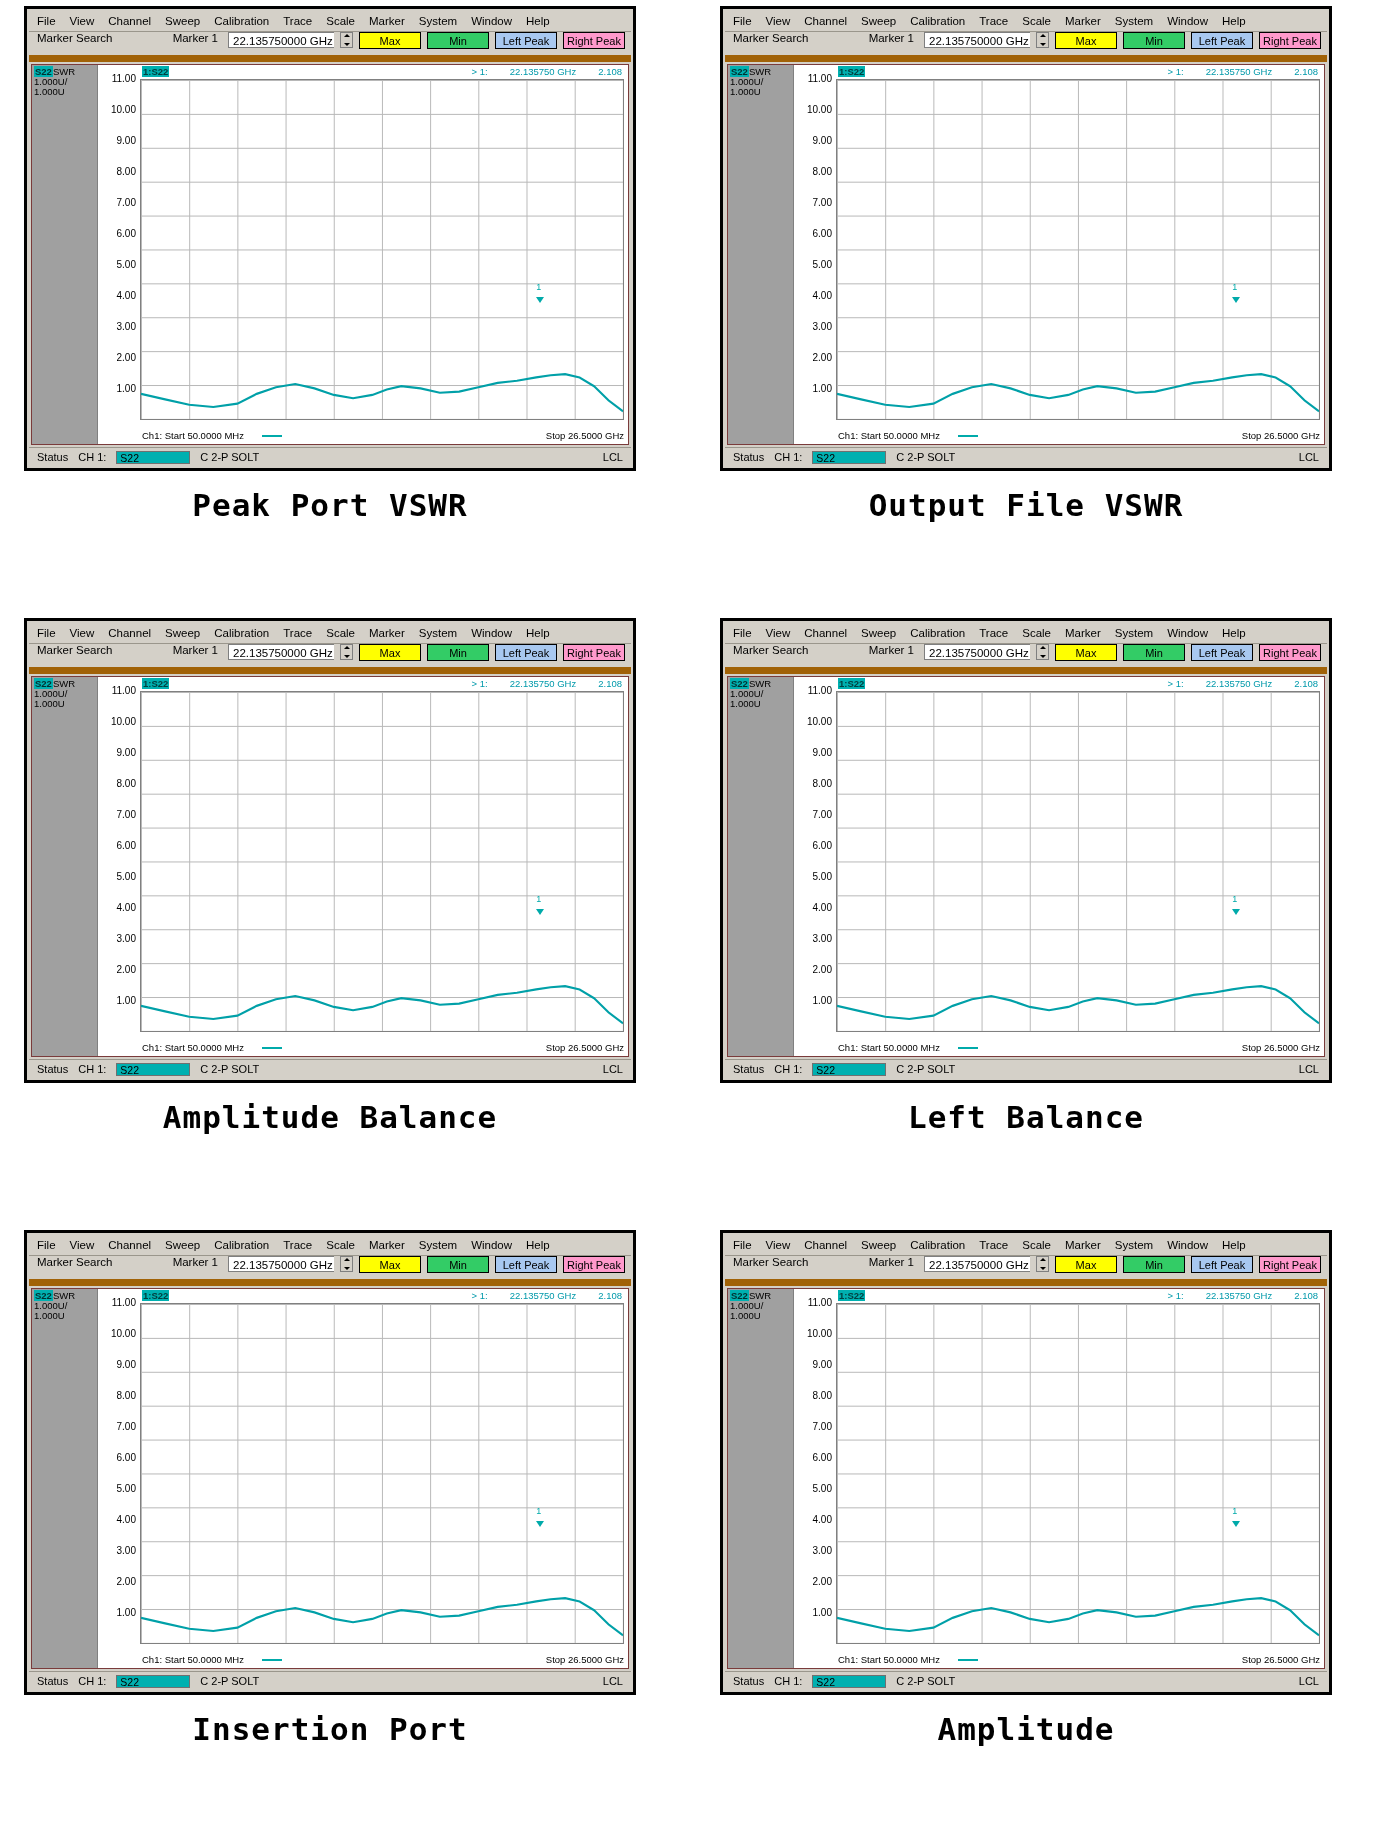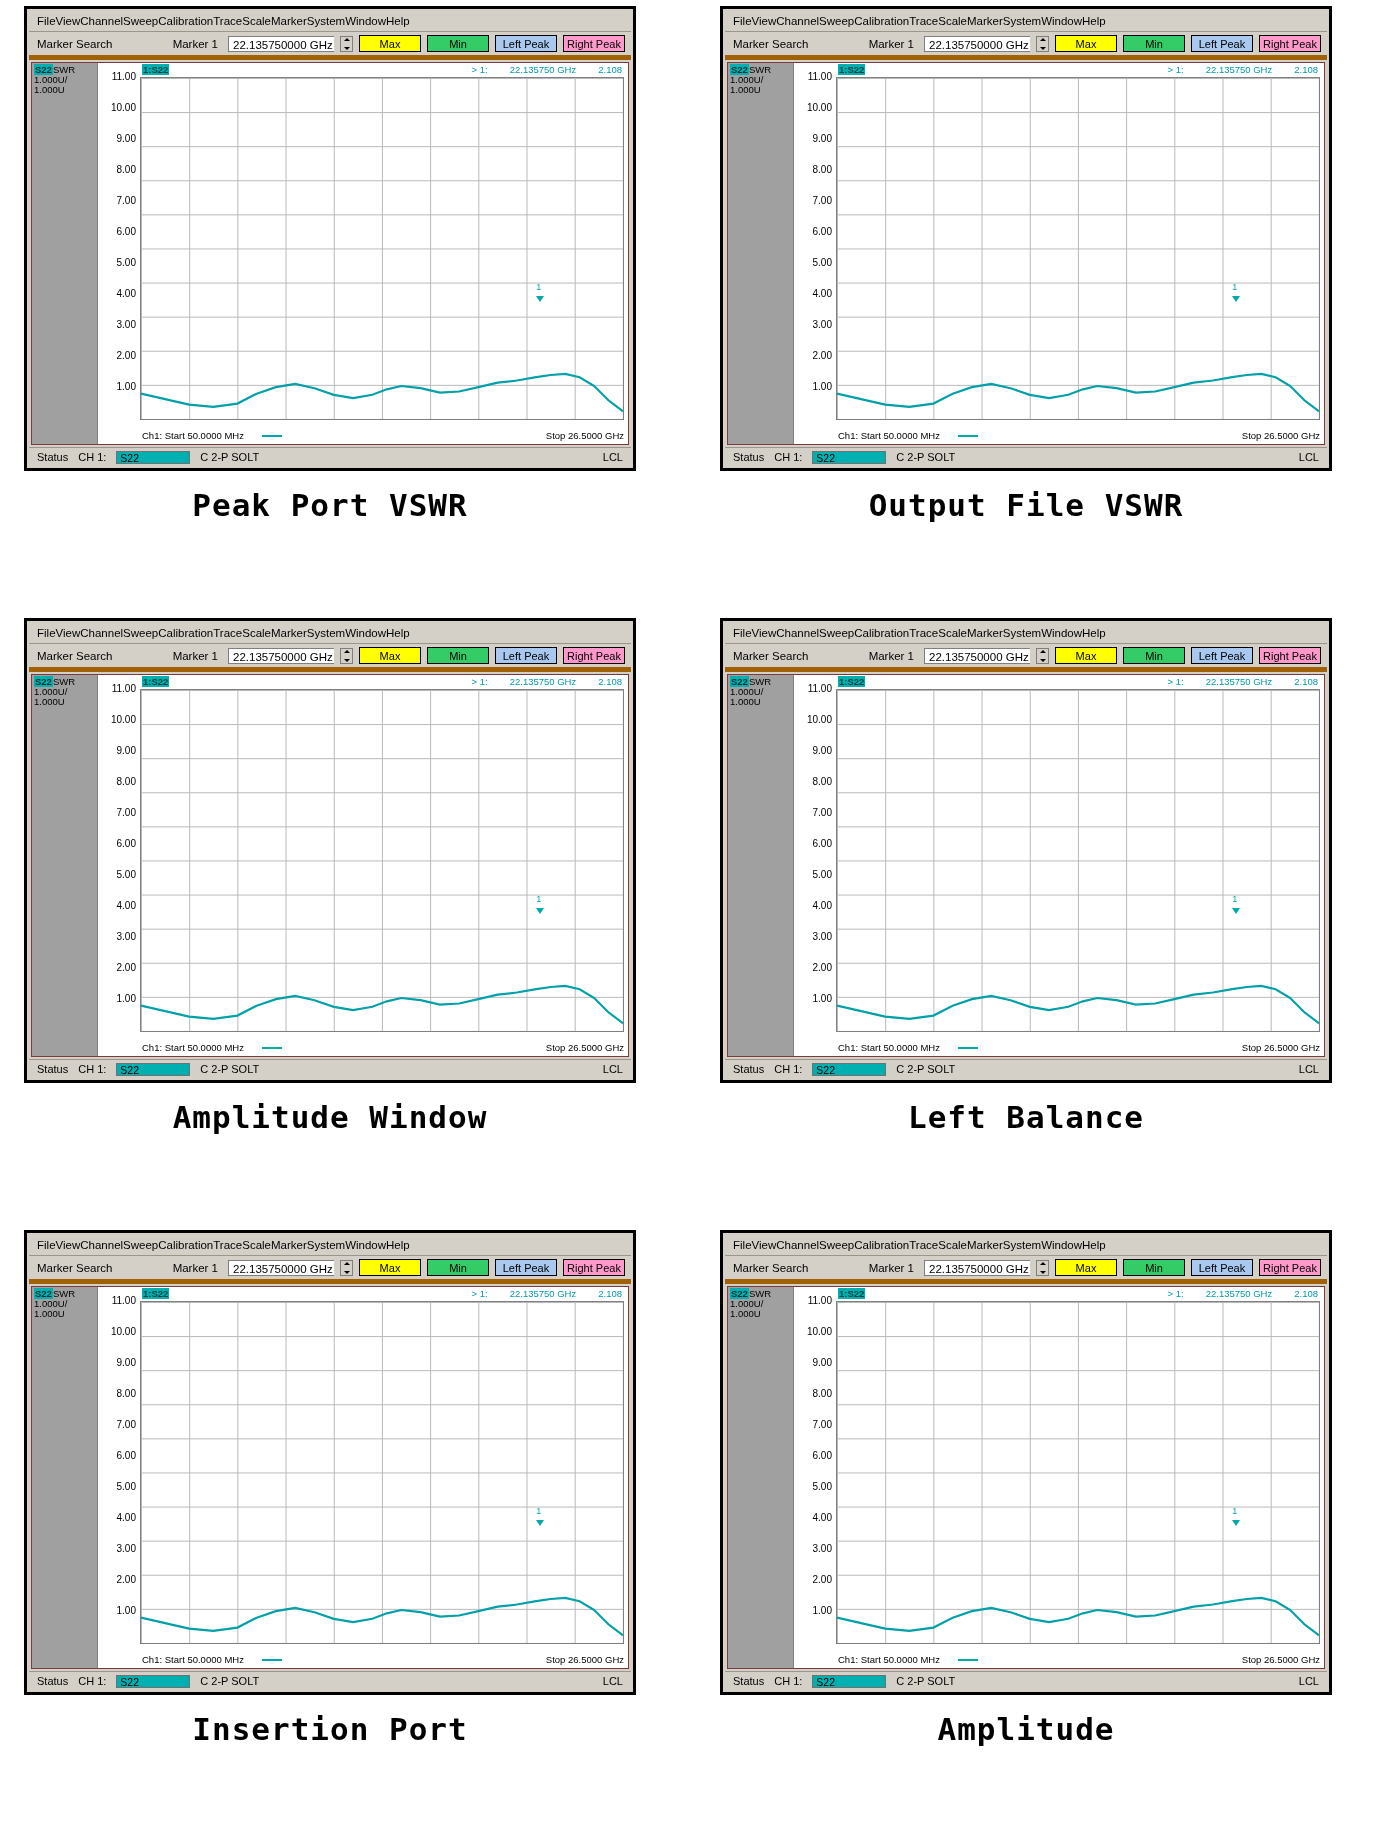--- a/index.html
+++ b/index.html
@@ -61,39 +61,39 @@
     background: #d4d0c8;
     display: flex;
     flex-direction: column;
   }
   
   .menubar {
     height: 20px;
     display: flex;
     align-items: center;
     padding-left: 8px;
+    gap: 14px;
     border-bottom: 1px solid #9a968c;
     background: #d4d0c8;
   }
   .menubar span {
     font-size: 11.5px;
     line-height: 12px;
     color: #000;
     cursor: default;
   }
 
   
   .toolbar {
     height: 23px;
     display: flex;
-    align-items: center;
     padding: 0 6px 0 8px;
     gap: 6px;
     background: #d4d0c8;
-    border-bottom: 5px solid #a16207;
+    border-bottom: 7px solid #a16207;
   }
   .toolbar .label {
     font-size: 11.5px;
   }
   .toolbar .spacer { flex: 1; }
   .marker-label { font-size: 11.5px; margin-right: 4px; }
   .marker-box {
     background: #ffffff;
     border: 1px solid #7f7f7f;
     border-right: none;
@@ -535,21 +535,21 @@
           </div>
           <div class="statusbar">
             <span>Status</span>
             <span>CH 1:</span>
             <span class="pill">S22</span>
             <span>C  2-P SOLT</span>
             <span class="lcl">LCL</span>
           </div>
         </div>
       </div>
-      <div class="caption">Amplitude Window</div>
+      <div class="caption">Amplitude Balance</div>
     </div>
 
     <div class="cell">
       <div class="vna">
         <div class="vna-inner">
           <div class="menubar">
             <span>File</span>
             <span>View</span>
             <span>Channel</span>
             <span>Sweep</span>

